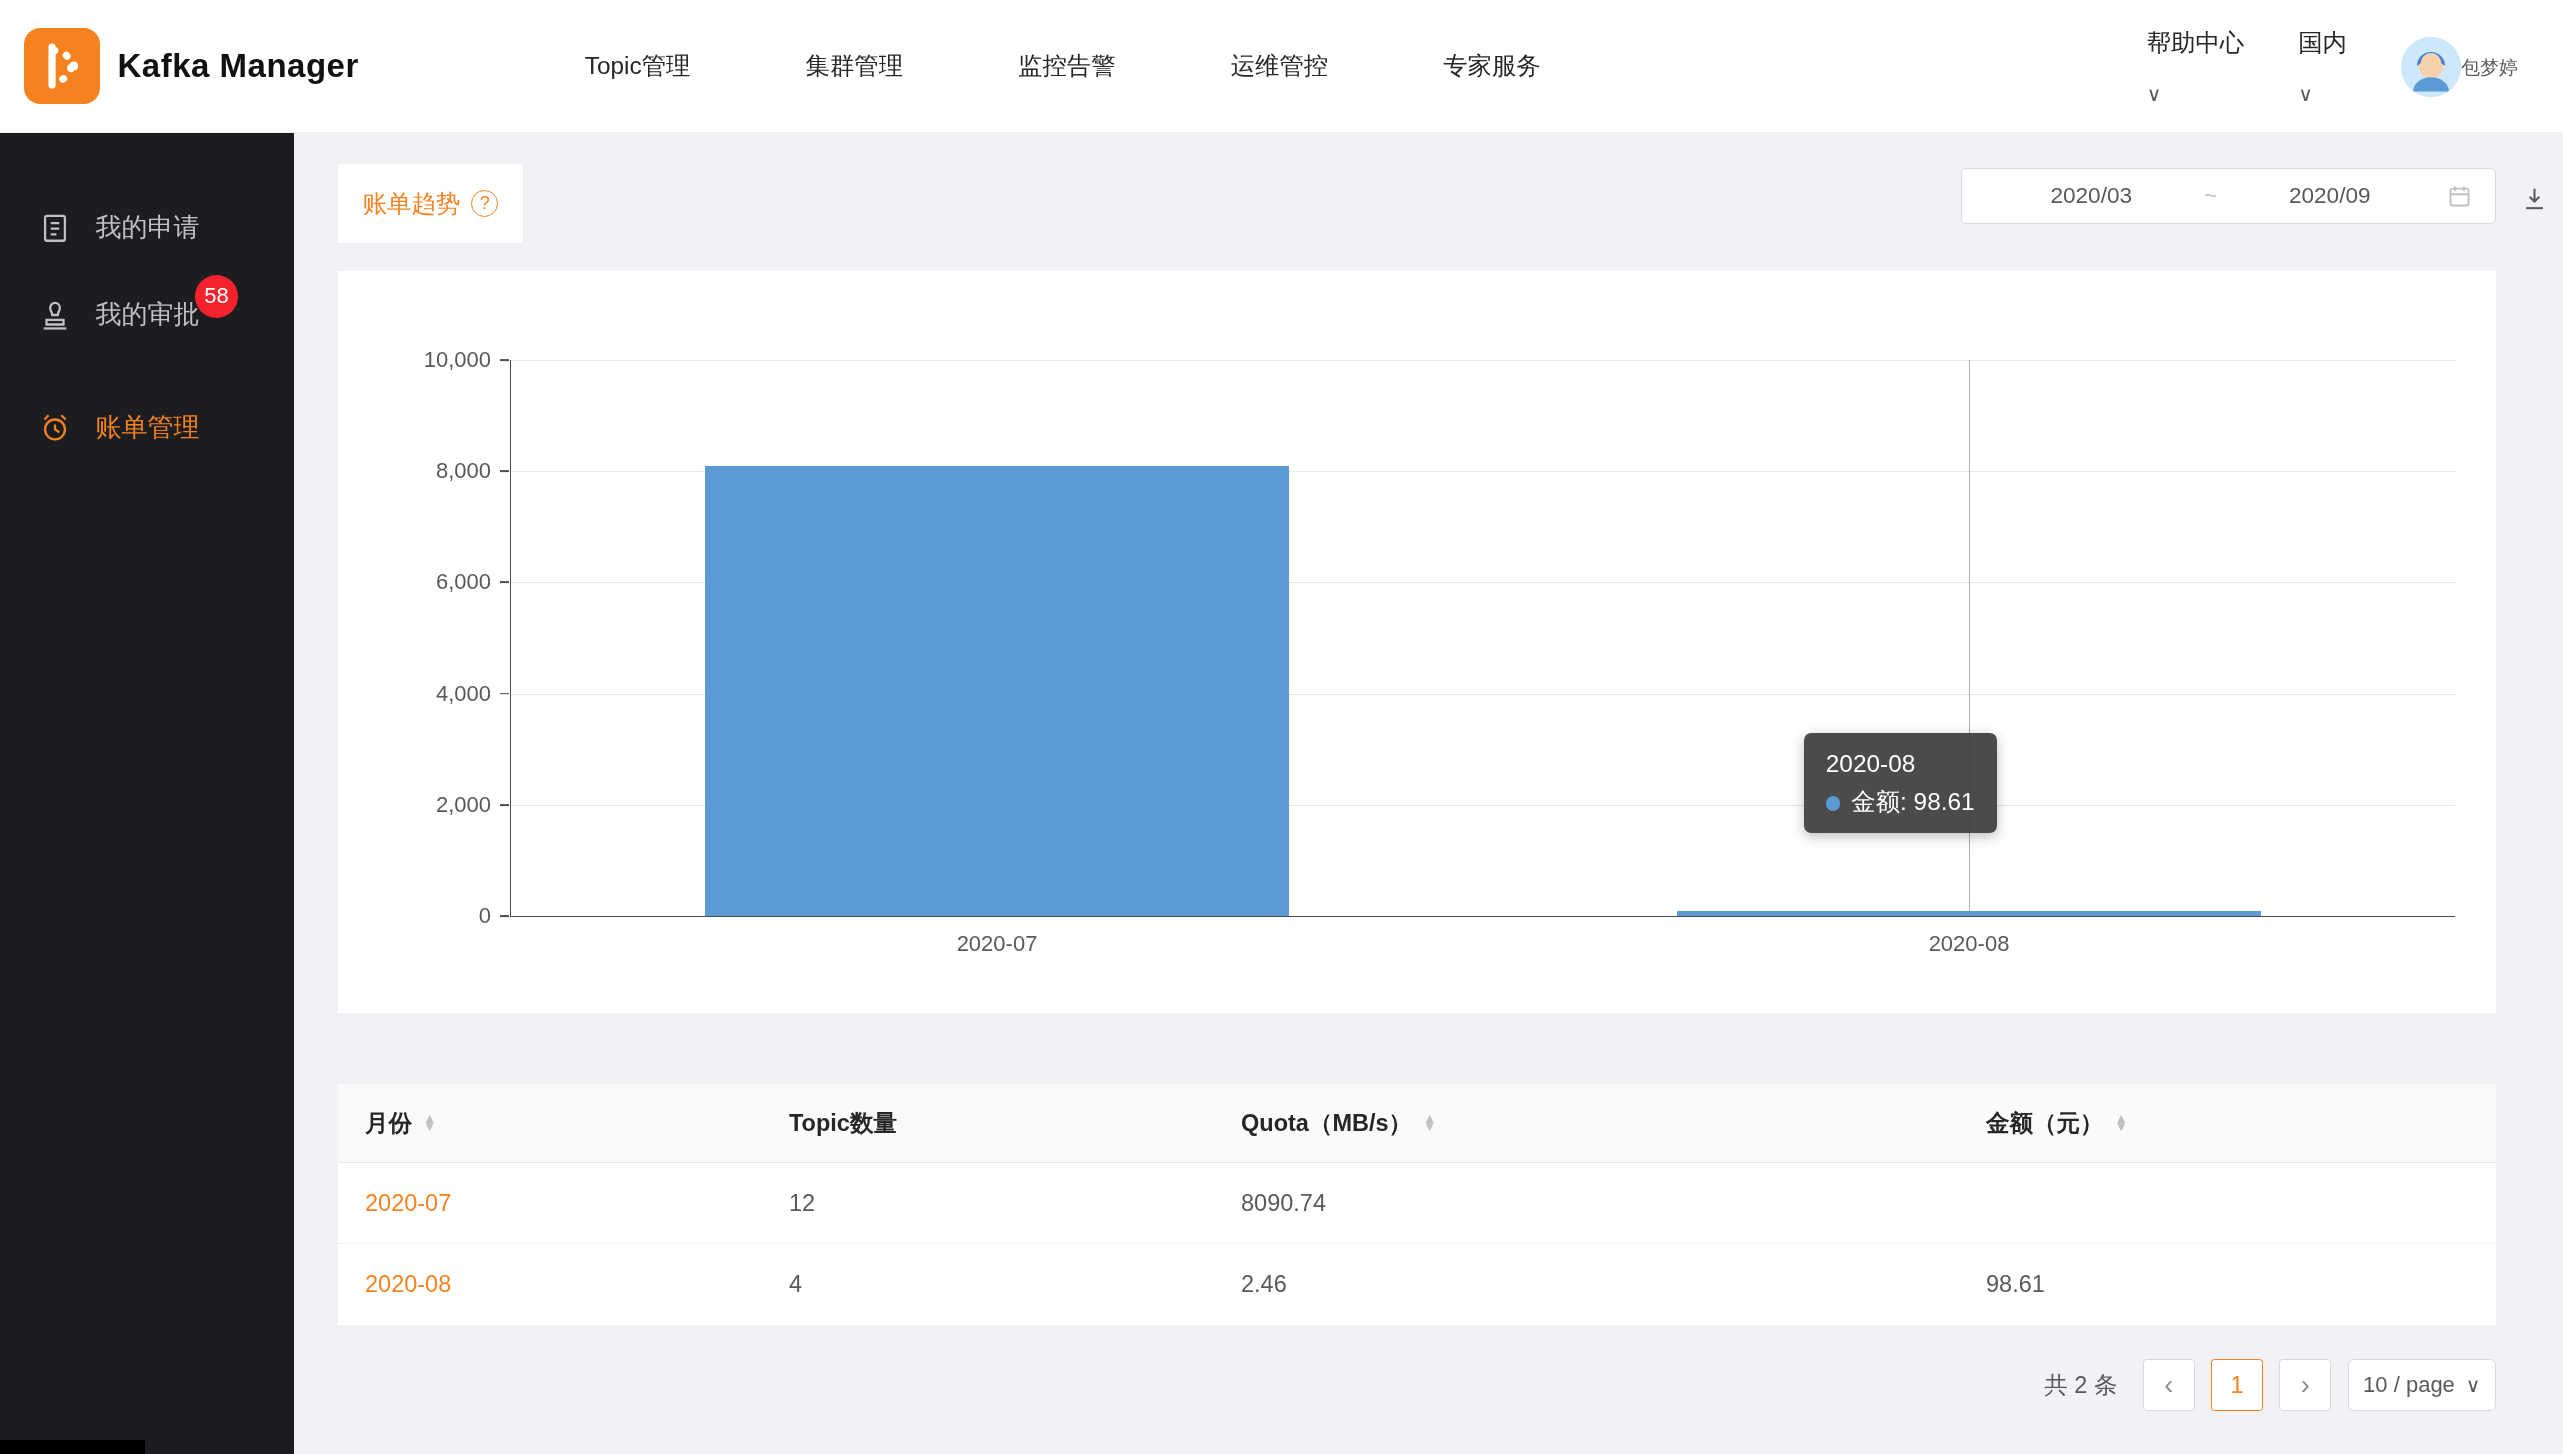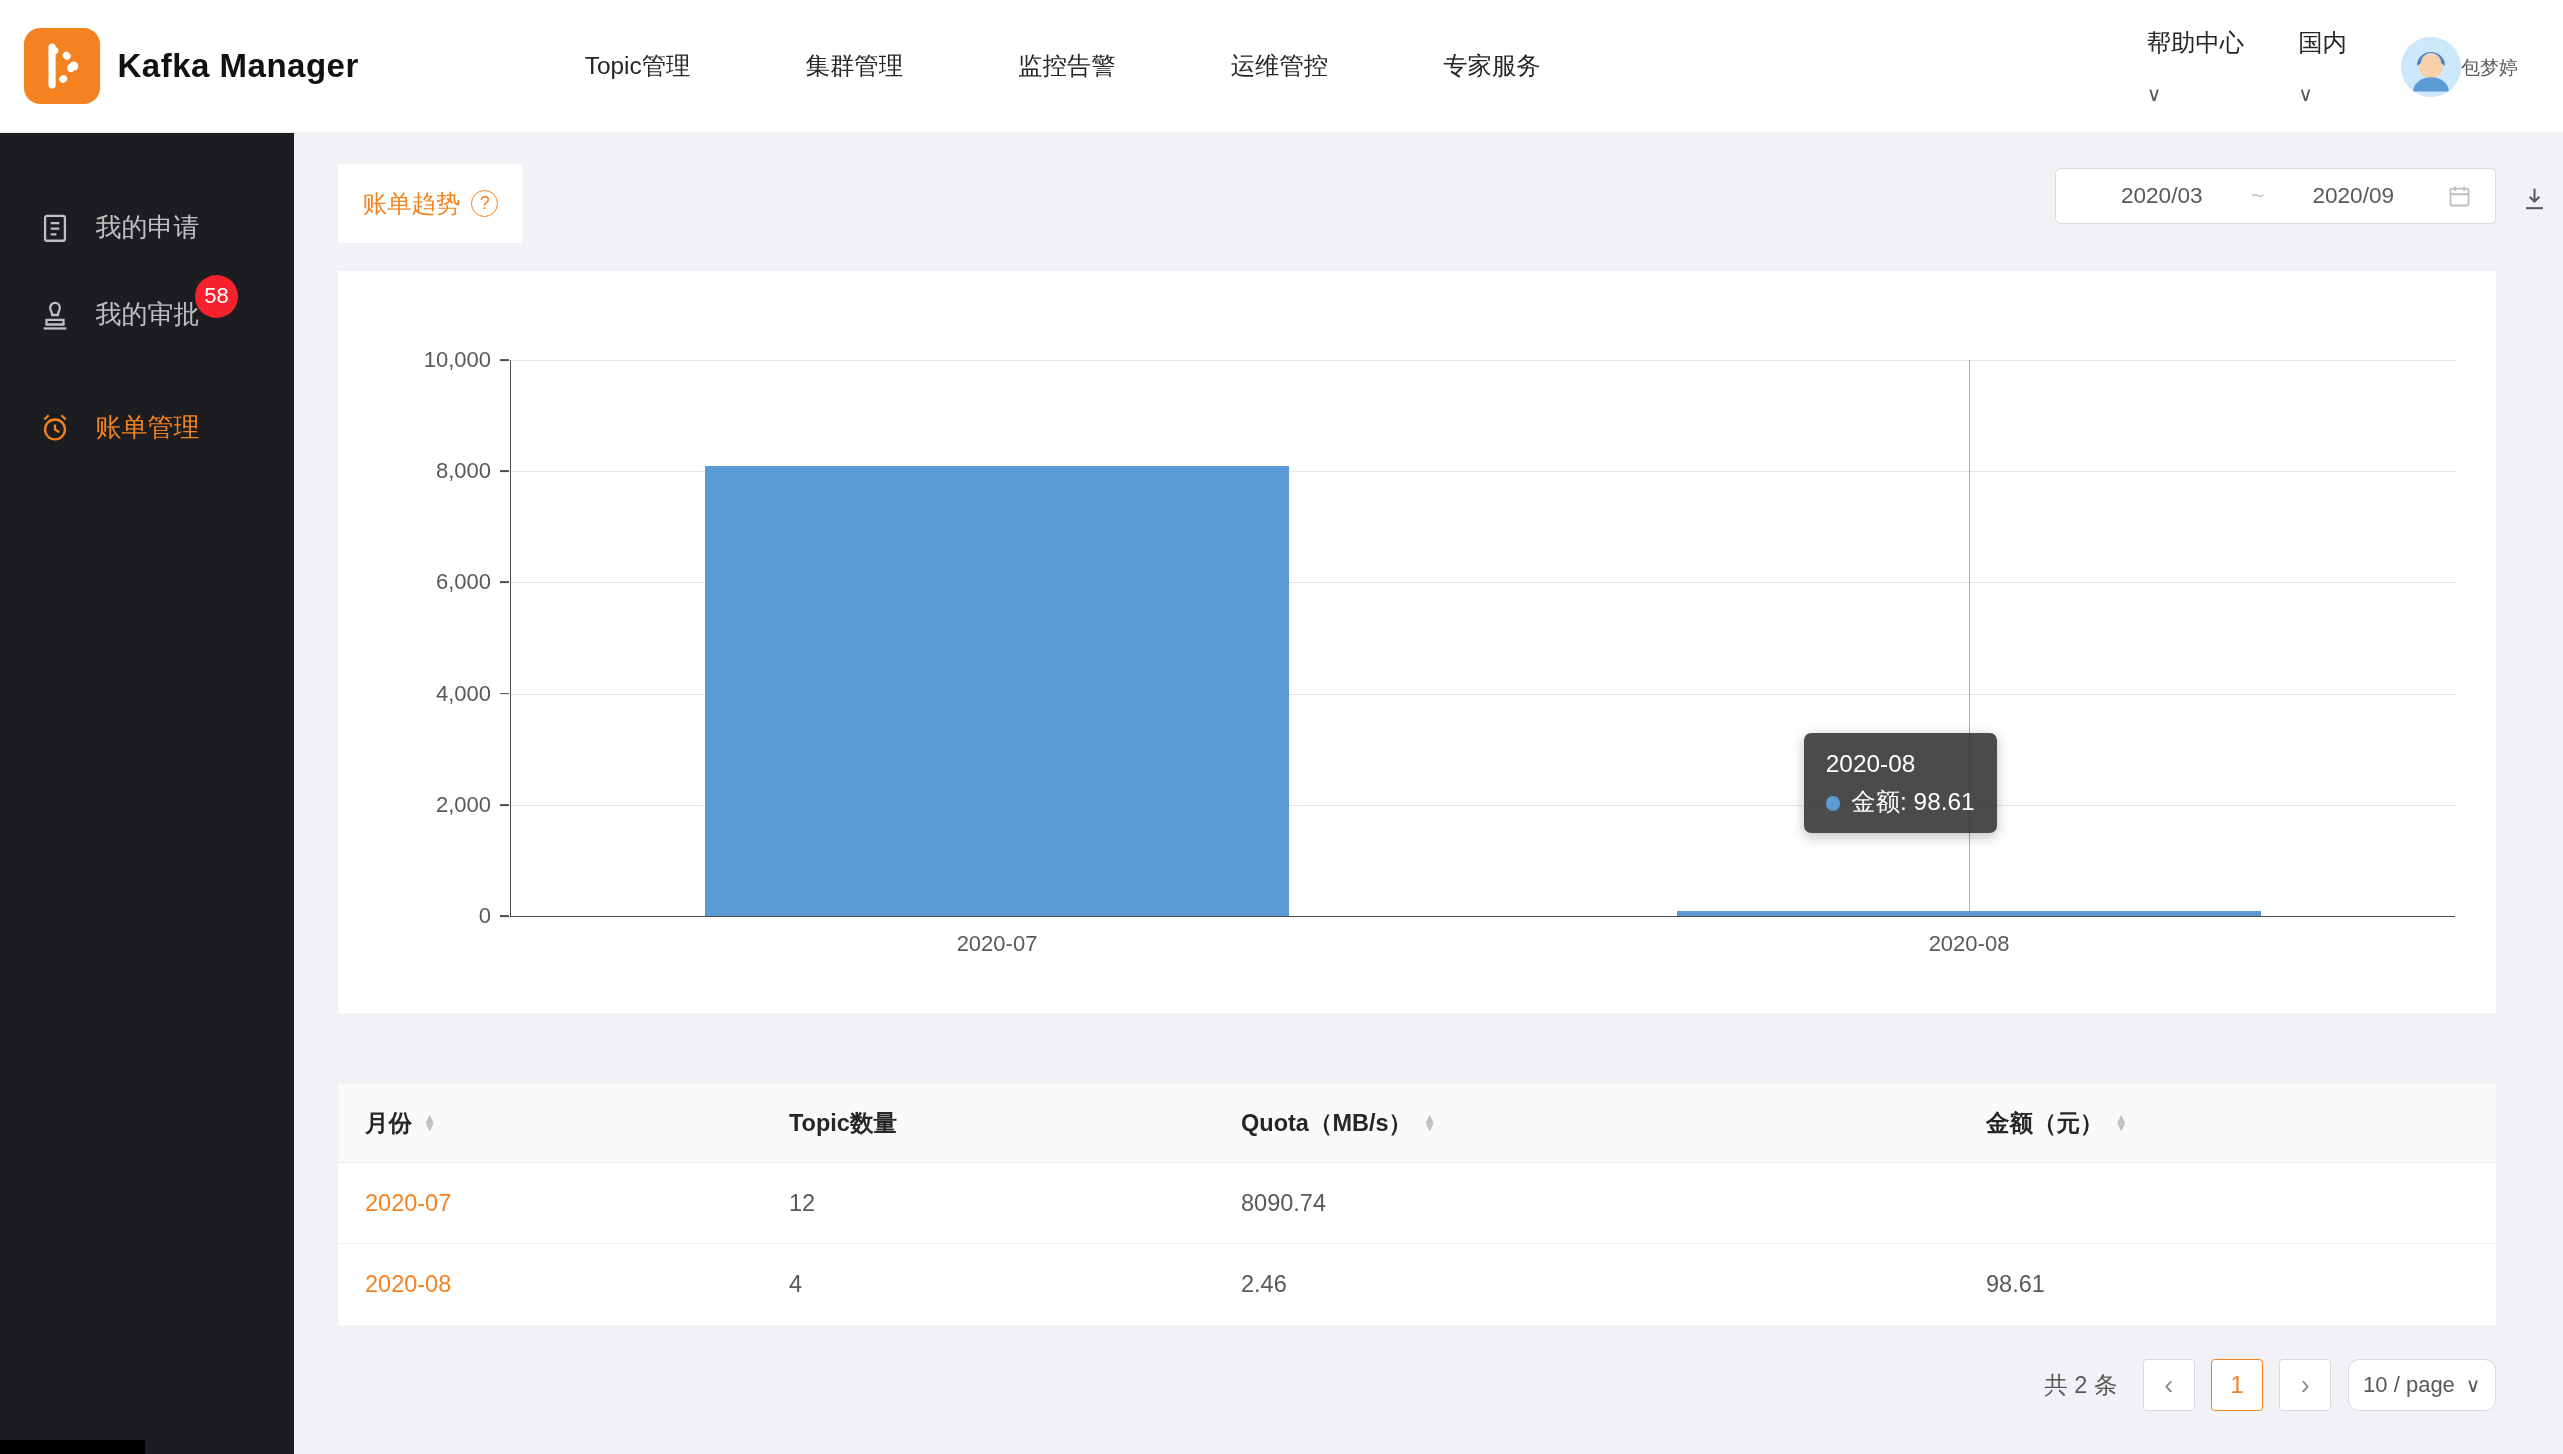--- a/index.html
+++ b/index.html
@@ -27,21 +27,21 @@
   .side-item.active { color:#f58220;align-items:flex-end; }
   .badge { position:absolute; left:195px; top:3.6px; min-width:43px; height:43px; padding:0 7.2px; background:#f5222d; border-radius:22px; color:#fff; font-size:22px; display:flex; align-items:center; justify-content:center; }
   .side-strip { position:absolute; bottom:0; left:0; width:145px; height:14.5px; background:#000; }
 
   
   .main { position:absolute; left:294px; top:133px; right:0; bottom:0; background:#f0f2f5; }
 
   .trend-tab { position:absolute; left:44px; top:31px; width:185px; height:79px; background:#fff; border-radius:3.6px 3.6px 0 0; display:flex; align-items:center; justify-content:center; gap:11px; color:#f58220; font-size:24.4px; cursor:pointer; }
   .q-icon { width:27px; height:27px; border:1.8px solid #f58220; border-radius:50%; font-size:18px; display:flex; align-items:center; justify-content:center; cursor:pointer; }
 
-  .date-range { position:absolute; top:35px; right:67px; width:441px; height:56px; background:#fff; border:0.9px solid #d9d9d9; border-radius:5.4px; display:flex; align-items:center; padding:0 22px; font-size:22.6px; color:#595959; cursor:pointer; }
+  .date-range { position:absolute; top:35px; right:67px; width:535px; height:56px; background:#fff; border:0.9px solid #d9d9d9; border-radius:5.4px; display:flex; align-items:center; padding:0 22px; font-size:22.6px; color:#595959; cursor:pointer; }
   .date-range .dval { flex:1; text-align:center; }
   .date-range .dsep { color:#bfbfbf; padding:0 5.4px; }
   .date-range svg { width:27px; height:27px; flex:none; margin-left:9px; }
   .dl-btn { position:absolute; top:47px; right:11px; width:36px; height:36px; display:flex; align-items:center; justify-content:center; cursor:pointer; }
   .dl-btn svg { width:29px; height:29px; }
 
   
   .chart-card { position:absolute; left:44px; right:67px; top:138px; height:742px; background:#fff; }
   .plot { position:absolute; left:172px; top:89px; width:1945px; height:557px; border-left:1.8px solid #4d4d4d; border-bottom:1.8px solid #4d4d4d; }
   .gridline { position:absolute; left:0; right:0; height:0.9px; background:#e6e6e6; }
@@ -61,21 +61,21 @@
   .t-body-row:last-child { border-bottom:none; }
   .th-cell { display:flex; align-items:center; gap:11px; }
   .sorter { display:flex; flex-direction:column; line-height:0.62; color:#bfbfbf; font-size:13.5px; cursor:pointer; }
   .month-link { color:#f58220; cursor:pointer; }
 
   
   .pagination { position:absolute; right:67px; top:1226px; display:flex; align-items:center; gap:16.3px; }
   .pg-total { font-size:23.5px; color:#595959; margin-right:9px; }
   .pg-btn { width:52px; height:52px; background:#fff; border:0.9px solid #d9d9d9; border-radius:3.6px; display:flex; align-items:center; justify-content:center; font-size:27px; color:#8c8c8c; cursor:pointer; }
   .pg-btn.page-active { border-color:#f58220; color:#f58220; font-size:23.5px; }
-  .pg-size { height:52px; min-width:128px; background:#fff; border:0.9px solid #d9d9d9; border-radius:11px; display:flex; align-items:center; justify-content:center; gap:11px; font-size:22px; color:#595959; cursor:pointer; padding:0 14.5px; }
+  .pg-size { height:52px; min-width:128px; background:#fff; border:0.9px solid #d9d9d9; border-radius:6px; display:flex; align-items:center; justify-content:center; gap:11px; font-size:22px; color:#595959; cursor:pointer; padding:0 14.5px; }
 </style>
 </head>
 <body>
 
 <div class="page">
 
   <div class="header">
     <div class="logo-wrap">
       <svg width="76" height="76" viewBox="0 0 84 84">
         <rect width="84" height="84" rx="18" fill="#f58220"></rect>

